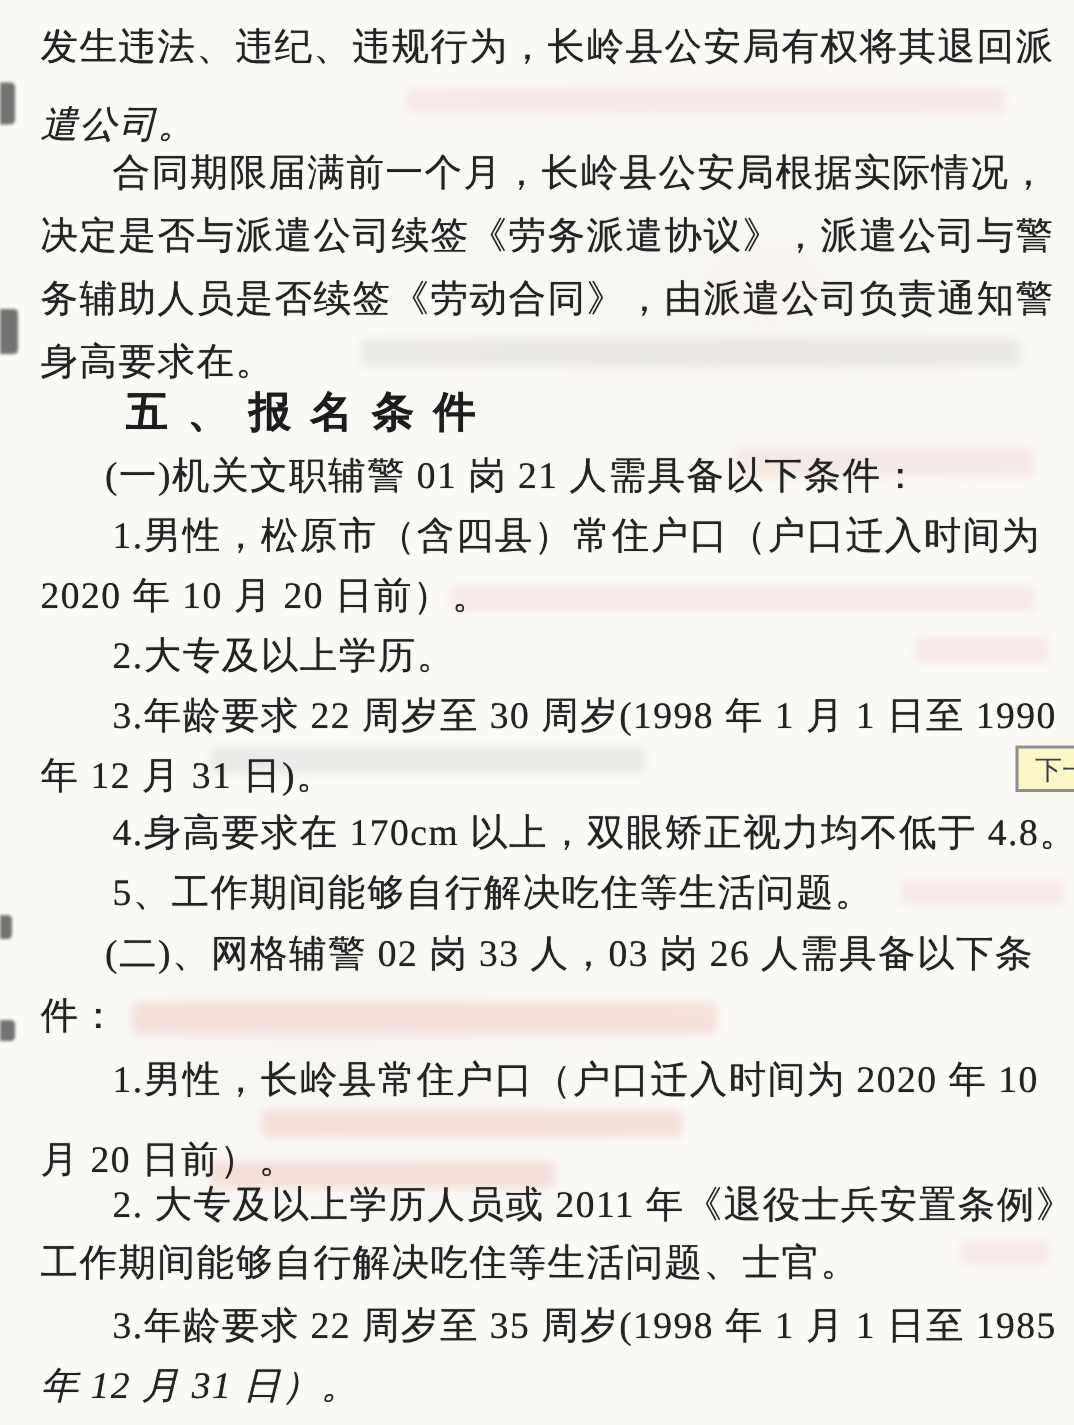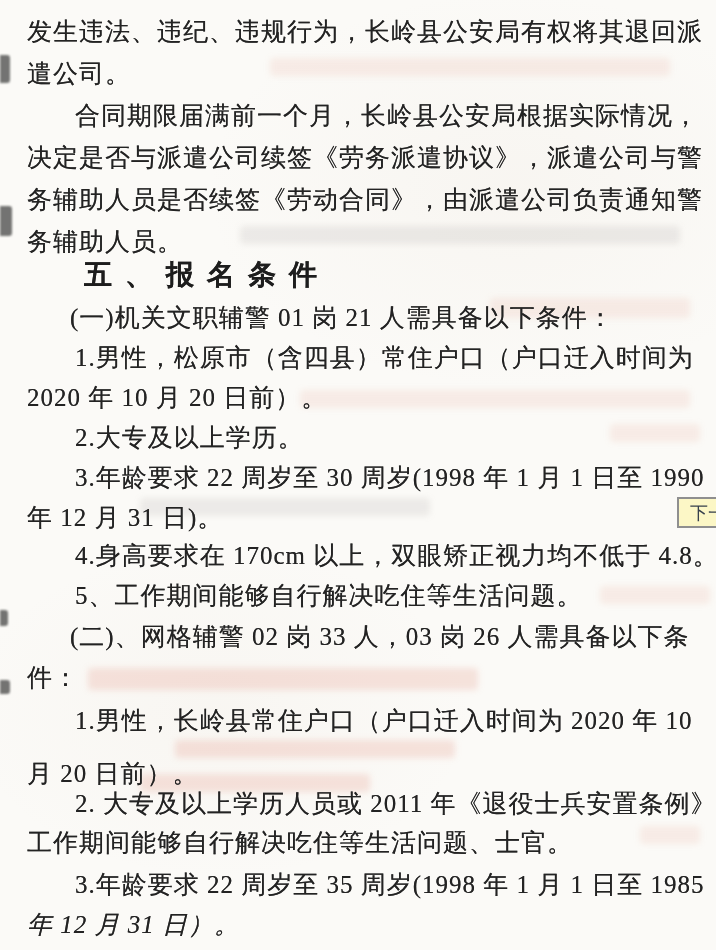--- a/index.html
+++ b/index.html
@@ -78,25 +78,25 @@
   <div class="ghost strong" style="left:175px;top:740px;width:280px;height:18px;"></div>
   <div class="ghost strong" style="left:140px;top:774px;width:230px;height:18px;"></div>
   <div class="ghost" style="left:640px;top:826px;width:60px;height:18px;"></div>
 
   <div class="edge-mark" style="top:55px;width:10px;height:28px;"></div>
   <div class="edge-mark" style="top:206px;width:12px;height:30px;"></div>
   <div class="edge-mark" style="top:610px;width:8px;height:16px;"></div>
   <div class="edge-mark" style="top:680px;width:10px;height:14px;"></div>
 
   <div class="ln" style="top:16px;">发生违法、违纪、违规行为，长岭县公安局有权将其退回派</div>
-  <div class="ln" style="top:58px;">遣公司。</div>
+  <div class="ln" style="top:68px;font-style:italic;">遣公司。</div>
   <div class="ln ind-p" style="top:100px;">合同期限届满前一个月，长岭县公安局根据实际情况，</div>
   <div class="ln" style="top:184px;">务辅助人员是否续签《劳动合同》，由派遣公司负责通知警</div>
   <div class="ln" style="top:142px;">决定是否与派遣公司续签《劳务派遣协议》，派遣公司与警</div>
-  <div class="ln" style="top:226px;">务辅助人员。</div>
+  <div class="ln" style="top:226px;">身高要求在。</div>
   <div class="ln hd" style="top:259px;">五、报名条件</div>
   <div class="ln ind-s" style="top:302px;">(一)机关文职辅警 01 岗 21 人需具备以下条件：</div>
   <div class="ln ind-p" style="top:342px;">1.男性，松原市（含四县）常住户口（户口迁入时间为</div>
   <div class="ln" style="top:382px;">2020 年 10 月 20 日前）。</div>
   <div class="ln ind-p" style="top:422px;">2.大专及以上学历。</div>
   <div class="ln ind-p" style="top:462px;">3.年龄要求 22 周岁至 30 周岁(1998 年 1 月 1 日至 1990</div>
   <div class="ln" style="top:502px;">年 12 月 31 日)。</div>
   <div class="ln ind-p" style="top:540px;">4.身高要求在 170cm 以上，双眼矫正视力均不低于 4.8。</div>
   <div class="ln ind-p" style="top:580px;">5、工作期间能够自行解决吃住等生活问题。</div>
   <div class="ln ind-s" style="top:621px;">(二)、网格辅警 02 岗 33 人，03 岗 26 人需具备以下条</div>

